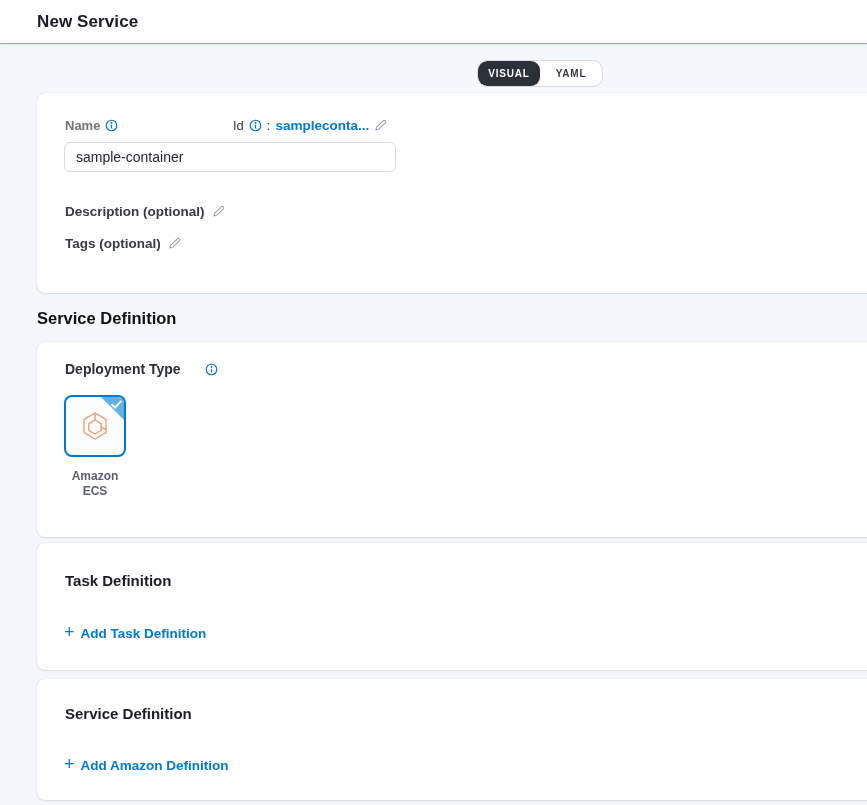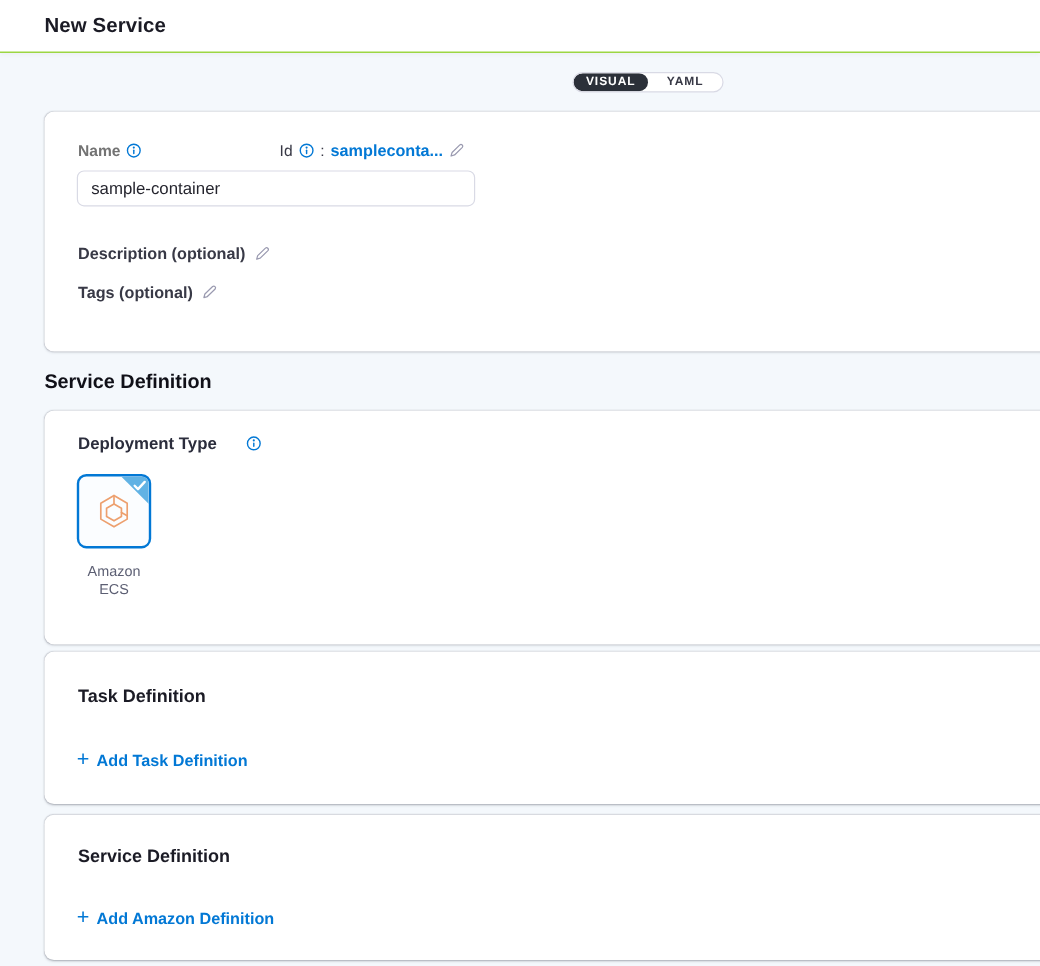--- a/index.html
+++ b/index.html
@@ -23,21 +23,21 @@
     display: flex; align-items: center; text-align: center;
   }
   .page-title {
     margin-left: 37px;
     font-size: 17px; font-weight: 700; color: #1b1b25; letter-spacing: .1px;
   }
 
   
   .mode-toggle {
     position: absolute; top: 60px; left: 477px;
-    height: 17px; width: 126px;
+    height: 27px; width: 126px;
     background: #ffffff;
     border: 1px solid #d9dae5;
     border-radius: 10px;
     display: flex; align-items: stretch;
     overflow: hidden;
   }
   .mode-btn {
     flex: 1;
     display: flex; align-items: center; justify-content: center;
     font-size: 10px; font-weight: 700; letter-spacing: .8px;
@@ -105,21 +105,21 @@
     border: 2px solid #0278d5; border-radius: 8px;
     background: #fbfdff;
     overflow: hidden;
     cursor: pointer;
     display: flex; align-items: center; justify-content: center;
   }
   .corner-check { position: absolute; top: 0; right: 0; }
   .tile-caption {
     position: absolute; left: 16px; top: 127px; width: 84px;
     text-align: center;
-    font-size: 12px; font-weight: 400; color: #5c5f73; line-height: 15px;
+    font-size: 12px; font-weight: 700; color: #5c5f73; line-height: 15px;
   }
 
   
   .card-heading {
     position: absolute; left: 28px;
     font-size: 15px; font-weight: 700; color: #1b1b25;
   }
   .card-task .card-heading    { top: 29px; }
   .card-service .card-heading { top: 26px; }
 

